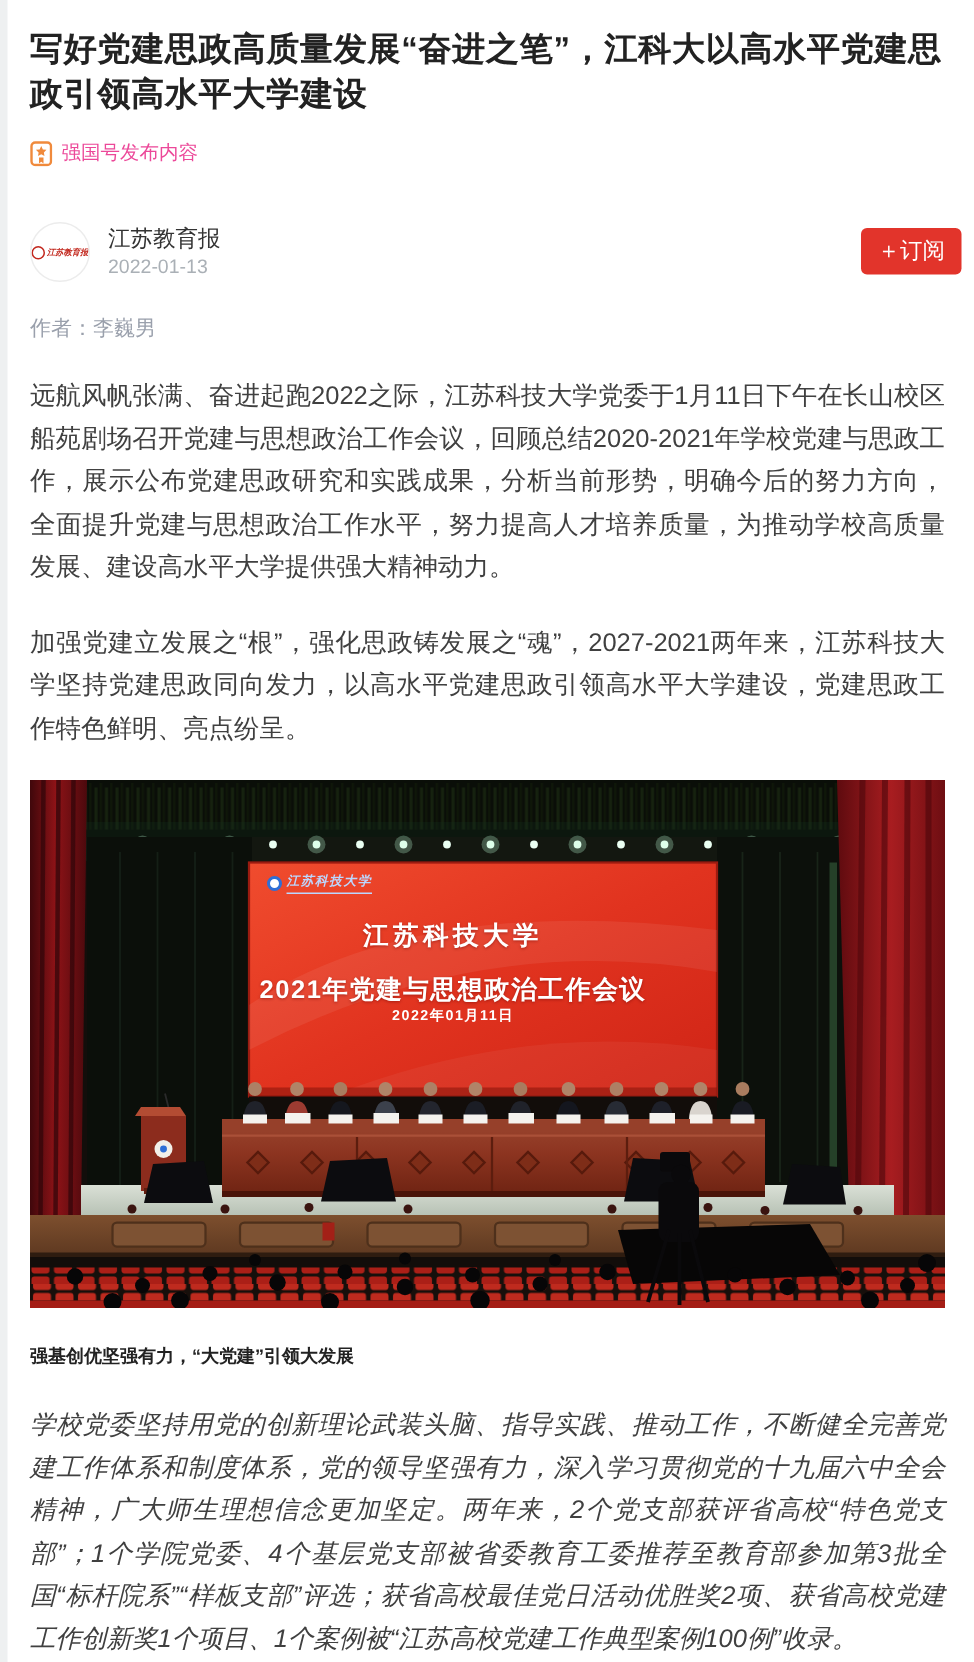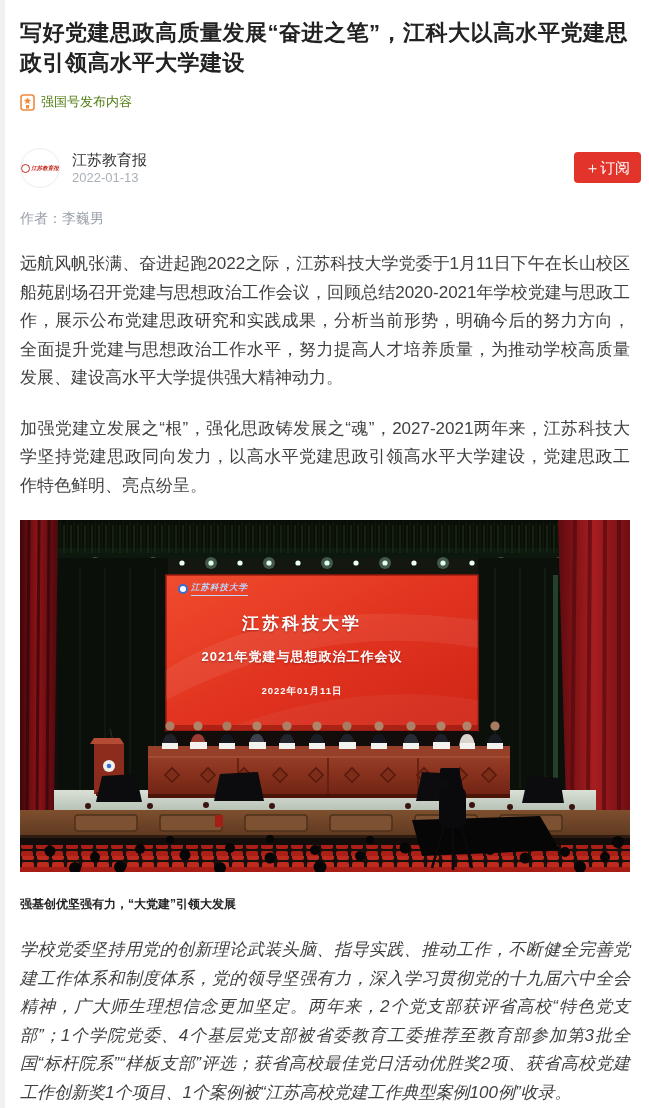--- a/index.html
+++ b/index.html
@@ -4,21 +4,21 @@
 <style>
   html,body{margin:0;padding:0;background:#fff;}
   .page{position:relative;width:649px;height:1108px;background:#fff;overflow:hidden;
         font-family:"Liberation Sans","DejaVu Sans",sans-serif;}
   .left-strip{position:absolute;left:0;top:0;width:5px;height:1108px;background:#eef0f1;}
   .content{position:absolute;left:20px;top:0;width:610px;}
 
   h1.title{margin:18px 0 0;font-size:22px;line-height:30px;font-weight:700;color:#222;
            letter-spacing:.5px;}
   .badge-row{margin-top:15px;display:flex;align-items:center;gap:6px;}
-  .badge-row .label{font-size:13px;color:#4d7c0f;}
+  .badge-row .label{font-size:13px;color:#ec4899;}
   .badge-icon{display:inline-flex;width:15px;height:17px;}
 
   .pub-row{margin-top:37px;position:relative;display:flex;align-items:center;height:40px;}
   .avatar{width:38px;height:38px;border-radius:50%;border:1px solid #ececec;background:#fff;
           display:flex;align-items:center;justify-content:center;gap:1px;overflow:hidden;cursor:pointer;}
   .avatar .emblem{width:7px;height:7px;border:1.5px solid #c2271d;border-radius:50%;flex:0 0 auto;}
   .avatar .av-text{font-size:5.5px;color:#c2271d;font-style:italic;font-weight:700;white-space:nowrap;}
   .pub-meta{margin-left:12px;}
   .pub-name{font-size:15px;color:#333;line-height:19px;cursor:pointer;}
   .pub-date{font-size:13px;color:#aab0b6;line-height:17px;}
@@ -35,23 +35,23 @@
   figure.photo svg{position:absolute;left:0;top:0;}
   .screen-overlay{position:absolute;left:146px;top:55px;width:272px;height:156px;
                   display:flex;flex-direction:column;align-items:center;color:#fff;pointer-events:none;}
   .screen-logo{align-self:flex-start;margin:7px 0 0 12px;display:flex;align-items:center;gap:3px;}
   .screen-logo .logo-circle{width:10px;height:10px;border-radius:50%;background:#fff;
         border:2px solid #2f6fd6;box-sizing:border-box;}
   .screen-logo .logo-script{font-size:8.5px;font-weight:700;font-style:italic;color:#bcd7ff;
         border-bottom:1px solid #bcd7ff;padding-bottom:1px;letter-spacing:1px;}
   .screen-l1{margin-top:16px;font-size:17px;font-weight:700;letter-spacing:3px;
              text-shadow:0 1px 2px rgba(100,0,0,.45);}
-  .screen-l2{margin-top:13px;font-size:13px;font-weight:700;letter-spacing:1px;
+  .screen-l2{margin-top:13px;font-size:17px;font-weight:700;letter-spacing:1px;
              text-shadow:0 1px 2px rgba(100,0,0,.45);}
-  .screen-l3{margin-top:19px;font-size:9.5px;font-weight:700;letter-spacing:1px;}
+  .screen-l3{margin-top:0;font-size:9.5px;font-weight:700;letter-spacing:1px;}
 </style>
 </head>
 <body>
 
 <div class="page">
   <div class="left-strip"></div>
   <div class="content">
 
     <h1 class="title">写好党建思政高质量发展“奋进之笔”，江科大以高水平党建思政引领高水平大学建设</h1>
 

